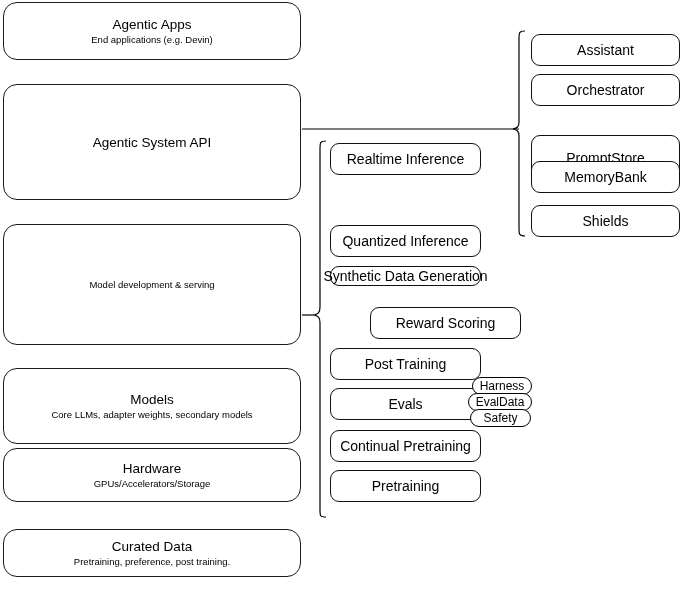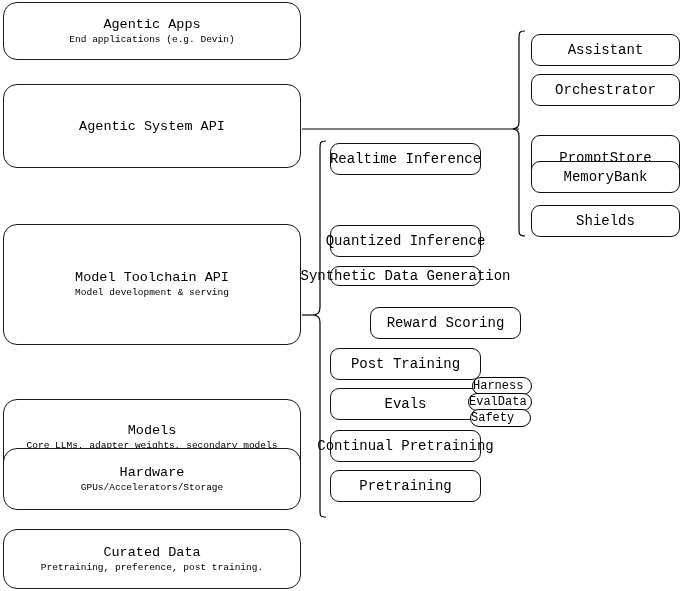--- a/index.html
+++ b/index.html
@@ -10,21 +10,20 @@
   body {
     font-family: "Liberation Sans", sans-serif;
     color: #000000;
   }
   #canvas {
     position: relative;
     width: 682px;
     height: 591px;
     background: #ffffff;
     overflow: hidden;
-    font-family: Liberation Mono, monospace;
   }
   .node {
     position: absolute;
     box-sizing: border-box;
     background: #ffffff;
     border: 1px solid #1a1a1a;
     border-radius: 12px;
     display: flex;
     flex-direction: column;
     align-items: center;
@@ -58,21 +57,21 @@
   }
   
   .pill {
     position: absolute;
     box-sizing: border-box;
     background: #ffffff;
     border: 1.4px solid #000000;
     border-radius: 999px;
     display: flex;
     align-items: center;
-    justify-content: flex-start;
+    justify-content: center;
     font-size: 12px;
     line-height: 1;
     color: #000000;
     white-space: nowrap;
     z-index: 6;
   }
   
   #connectors {
     position: absolute;
     left: 0;
@@ -91,40 +90,39 @@
 </head>
 <body>
 
 <div id="canvas">
 
   <div class="node layer-node" style="left:3px; top:2px; width:298px; height:58px;">
     <div class="title">Agentic Apps</div>
     <div class="subtitle">End applications (e.g. Devin)</div>
   </div>
 
-  <div class="node layer-node" style="left:3px; top:84px; width:298px; height:84px;">
+  <div class="node layer-node" style="left:3px; top:84px; width:298px; height:116px;">
     <div class="title">Agentic System API</div>
   </div>
 
   <div class="node layer-node" style="left:3px; top:224px; width:298px; height:121px;">
-    <div class="title">Model Toolchain API</div>
     <div class="subtitle">Model development &amp; serving</div>
   </div>
 
-  <div class="node layer-node" style="left:3px; top:368px; width:298px; height:76px;margin-top:31px;">
+  <div class="node layer-node" style="left:3px; top:368px; width:298px; height:76px;">
     <div class="title">Models</div>
     <div class="subtitle">Core LLMs, adapter weights, secondary models</div>
   </div>
 
-  <div class="node layer-node" style="left:3px; top:448px; width:298px; height:62px;">
+  <div class="node layer-node" style="left:3px; top:448px; width:298px; height:54px;">
     <div class="title">Hardware</div>
     <div class="subtitle">GPUs/Accelerators/Storage</div>
   </div>
 
-  <div class="node layer-node" style="left:3px; top:529px; width:298px; height:60px;justify-content:center;">
+  <div class="node layer-node" style="left:3px; top:529px; width:298px; height:48px;justify-content:center;">
     <div class="title">Curated Data</div>
     <div class="subtitle">Pretraining, preference, post training.</div>
   </div>
 
   <div class="node item-node" style="left:330px; top:143px; width:151px; height:32px;">
     <div class="title">Realtime Inference</div>
   </div>
   <div class="node item-node" style="left:330px; top:225px; width:151px; height:32px;">
     <div class="title">Quantized Inference</div>
   </div>

